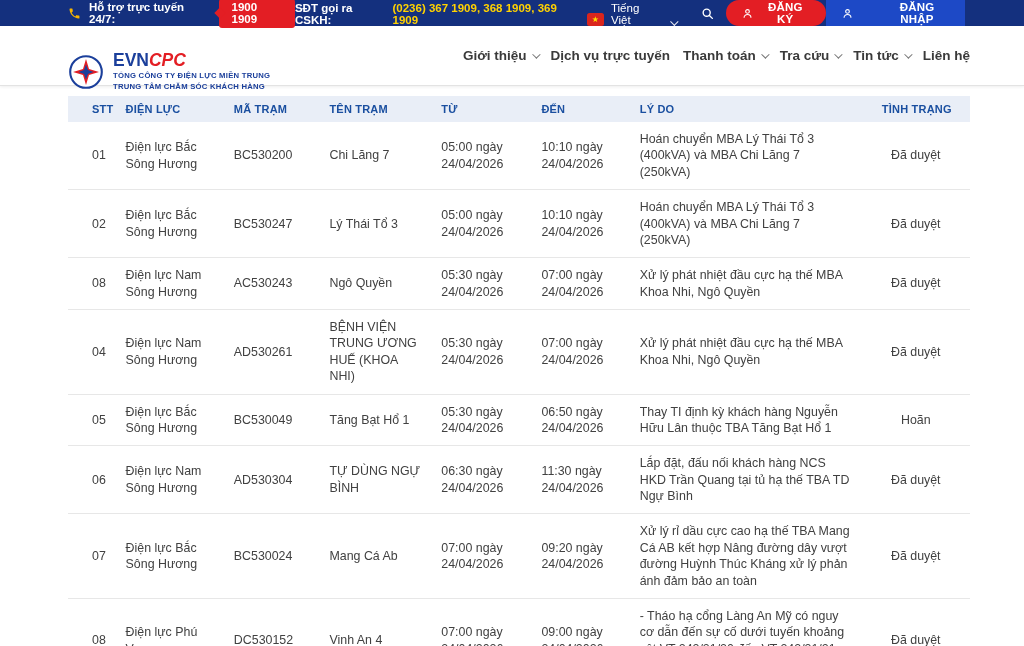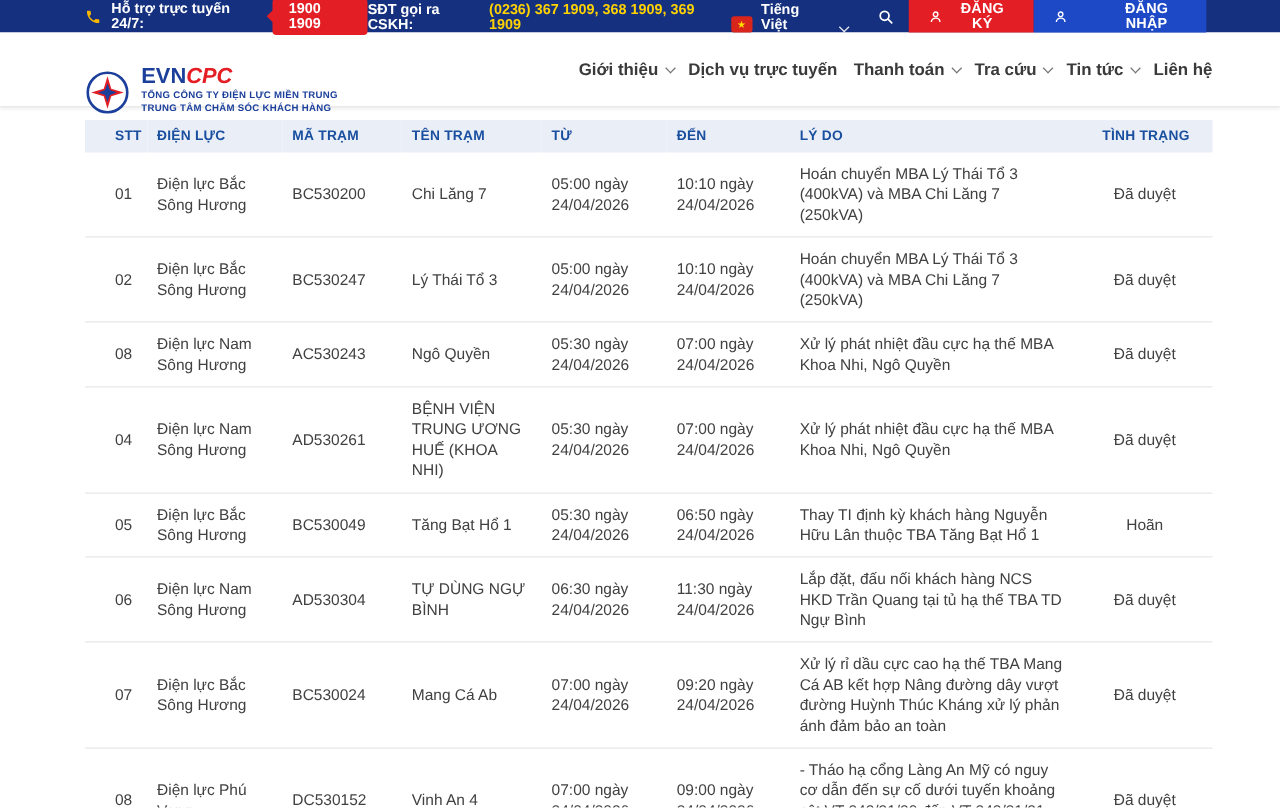--- a/index.html
+++ b/index.html
@@ -21,29 +21,29 @@
   .yellow { color:var(--yellow,#ffd200); }
   .flag { width:19px; height:13px; background:#da251d; border-radius:2.5px;
     display:inline-flex; align-items:center; justify-content:center;
     color:#ffde00; font-size:8px; line-height:1; }
   .chev { display:inline-block; width:6px; height:6px;
     border-right:1.7px solid currentColor; border-bottom:1.7px solid currentColor;
     transform:rotate(45deg) translateY(-2px); margin-left:5px; opacity:.9; }
   .icon-btn { display:flex; align-items:center; padding:0 12px; cursor:pointer; }
   .tb-btn { display:flex; align-items:center; gap:7px; border:none; color:#fff;
     font:inherit; font-weight:700; padding:0 16px; cursor:pointer; letter-spacing:.2px; }
-  .tb-btn.register { background:var(--red,#e31e24); }
+  .tb-btn.register { background:var(--red,#e31e24);border-radius:13px; }
   .tb-btn.login { background:var(--login-blue,#1d49c6);gap:32px; }
 
   
   .siteheader { height:60px; display:flex; align-items:center;
     justify-content:space-between; padding:0 54px 0 68px;
     border-bottom:1px solid #e3e3e3; box-shadow:0 1px 3px rgba(0,0,0,.07);
     background:#fff; }
-  .logo { display:flex; align-items:flex-end; gap:9px;margin-top:32px; }
+  .logo { display:flex; align-items:center; gap:9px;margin-top:32px; }
   .logo-text .brand { font-size:17.5px; font-weight:800; line-height:1.05; }
   .brand-evn { color:var(--logo-blue,#1b3f9b); }
   .brand-cpc { color:var(--red,#e31e24); font-style:italic; }
   .org { font-size:7.7px; font-weight:700; color:var(--logo-blue,#1b3f9b);
     letter-spacing:.25px; line-height:1.45; }
   .mainnav { display:flex; align-items:center; gap:13px; font-size:13.5px;
     font-weight:700; color:#3a3a3a; }
   .nav-item { display:flex; align-items:center; cursor:pointer; white-space:nowrap; }
   .nav-item .chev { border-color:#666; }
 
@@ -71,21 +71,21 @@
     <span>Hỗ trợ trực tuyến 24/7:</span>
     <span class="hotline-badge">1900 1909</span>
   </div>
   <div class="topbar-right">
     <span class="grp">
       <span>SĐT gọi ra CSKH:</span>
       <span class="yellow">(0236) 367 1909, 368 1909, 369 1909</span>
     </span>
     <span class="grp">
       <span class="flag">★</span>
-      <span style="font-weight:700;">Tiếng Việt</span>
+      <span style="font-weight:400;">Tiếng Việt</span>
       <span class="chev"></span>
     </span>
     <span class="icon-btn">
       <span style="display:flex;">
         <svg width="13" height="13" viewBox="0 0 24 24" fill="none" stroke="#fff" stroke-width="2.6" stroke-linecap="round">
             <circle cx="10.5" cy="10.5" r="6.5"></circle>
             <line x1="15.5" y1="15.5" x2="21" y2="21"></line>
           </svg>
       </span>
     </span>

